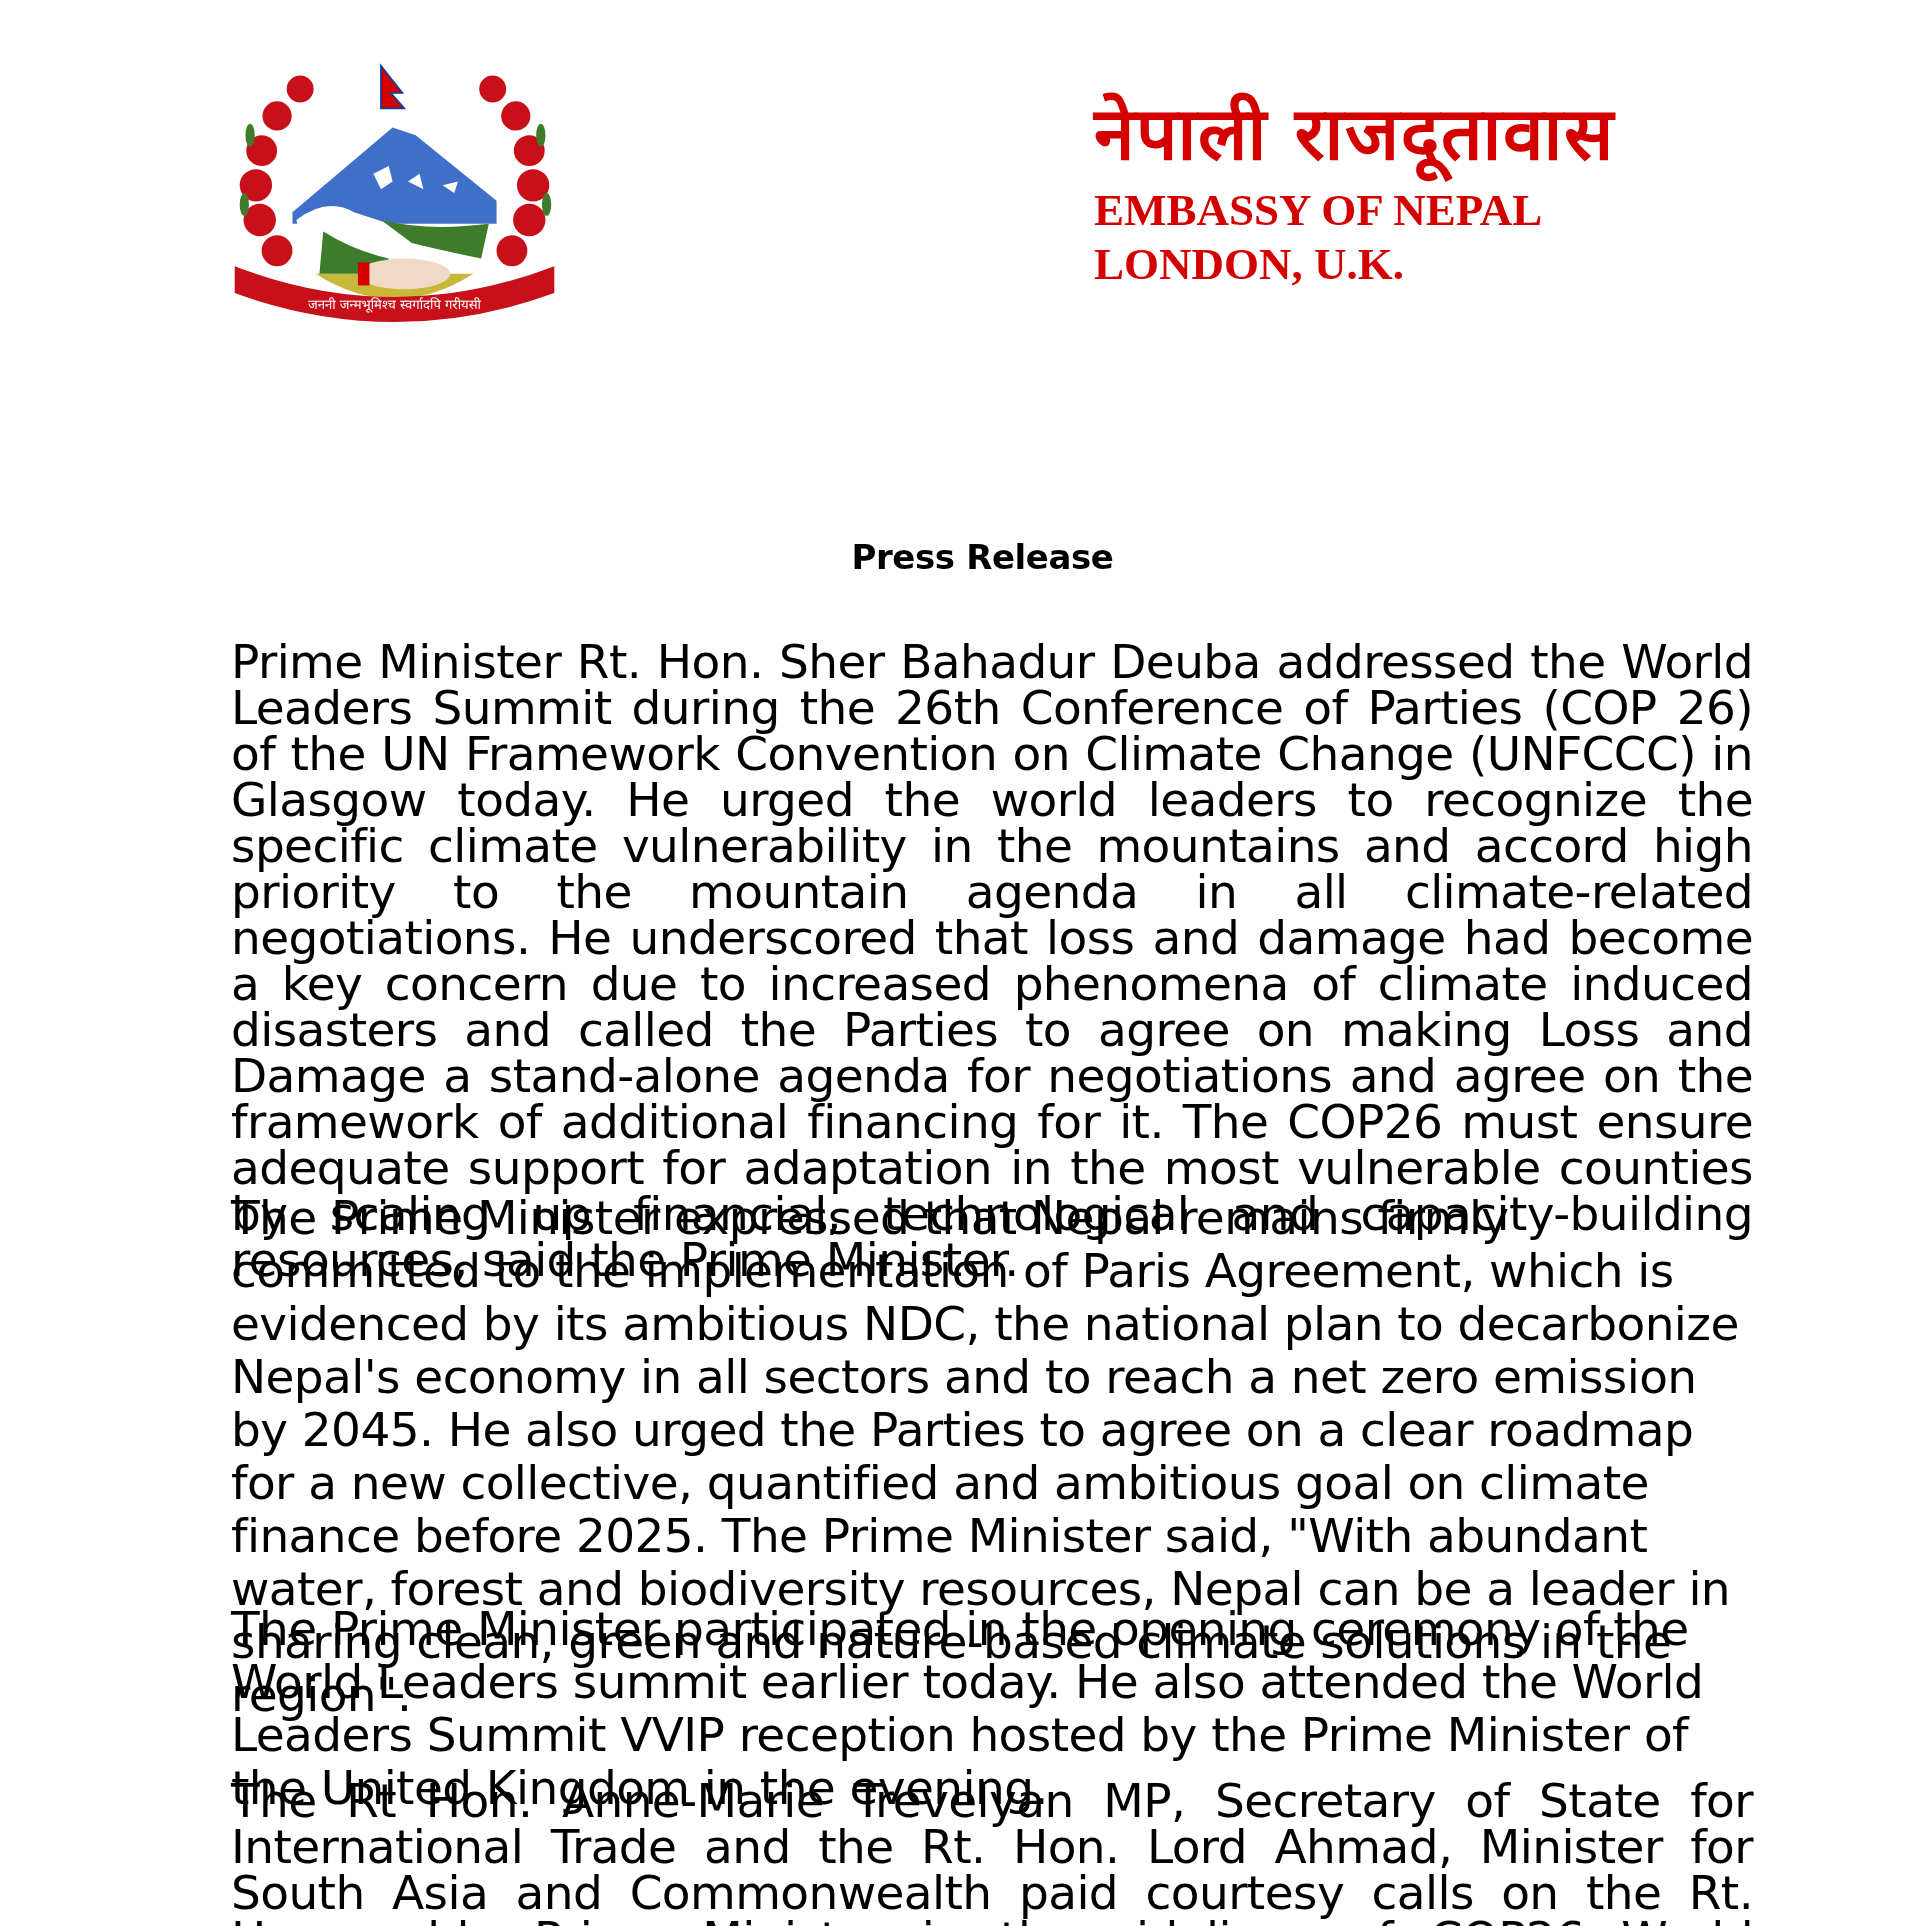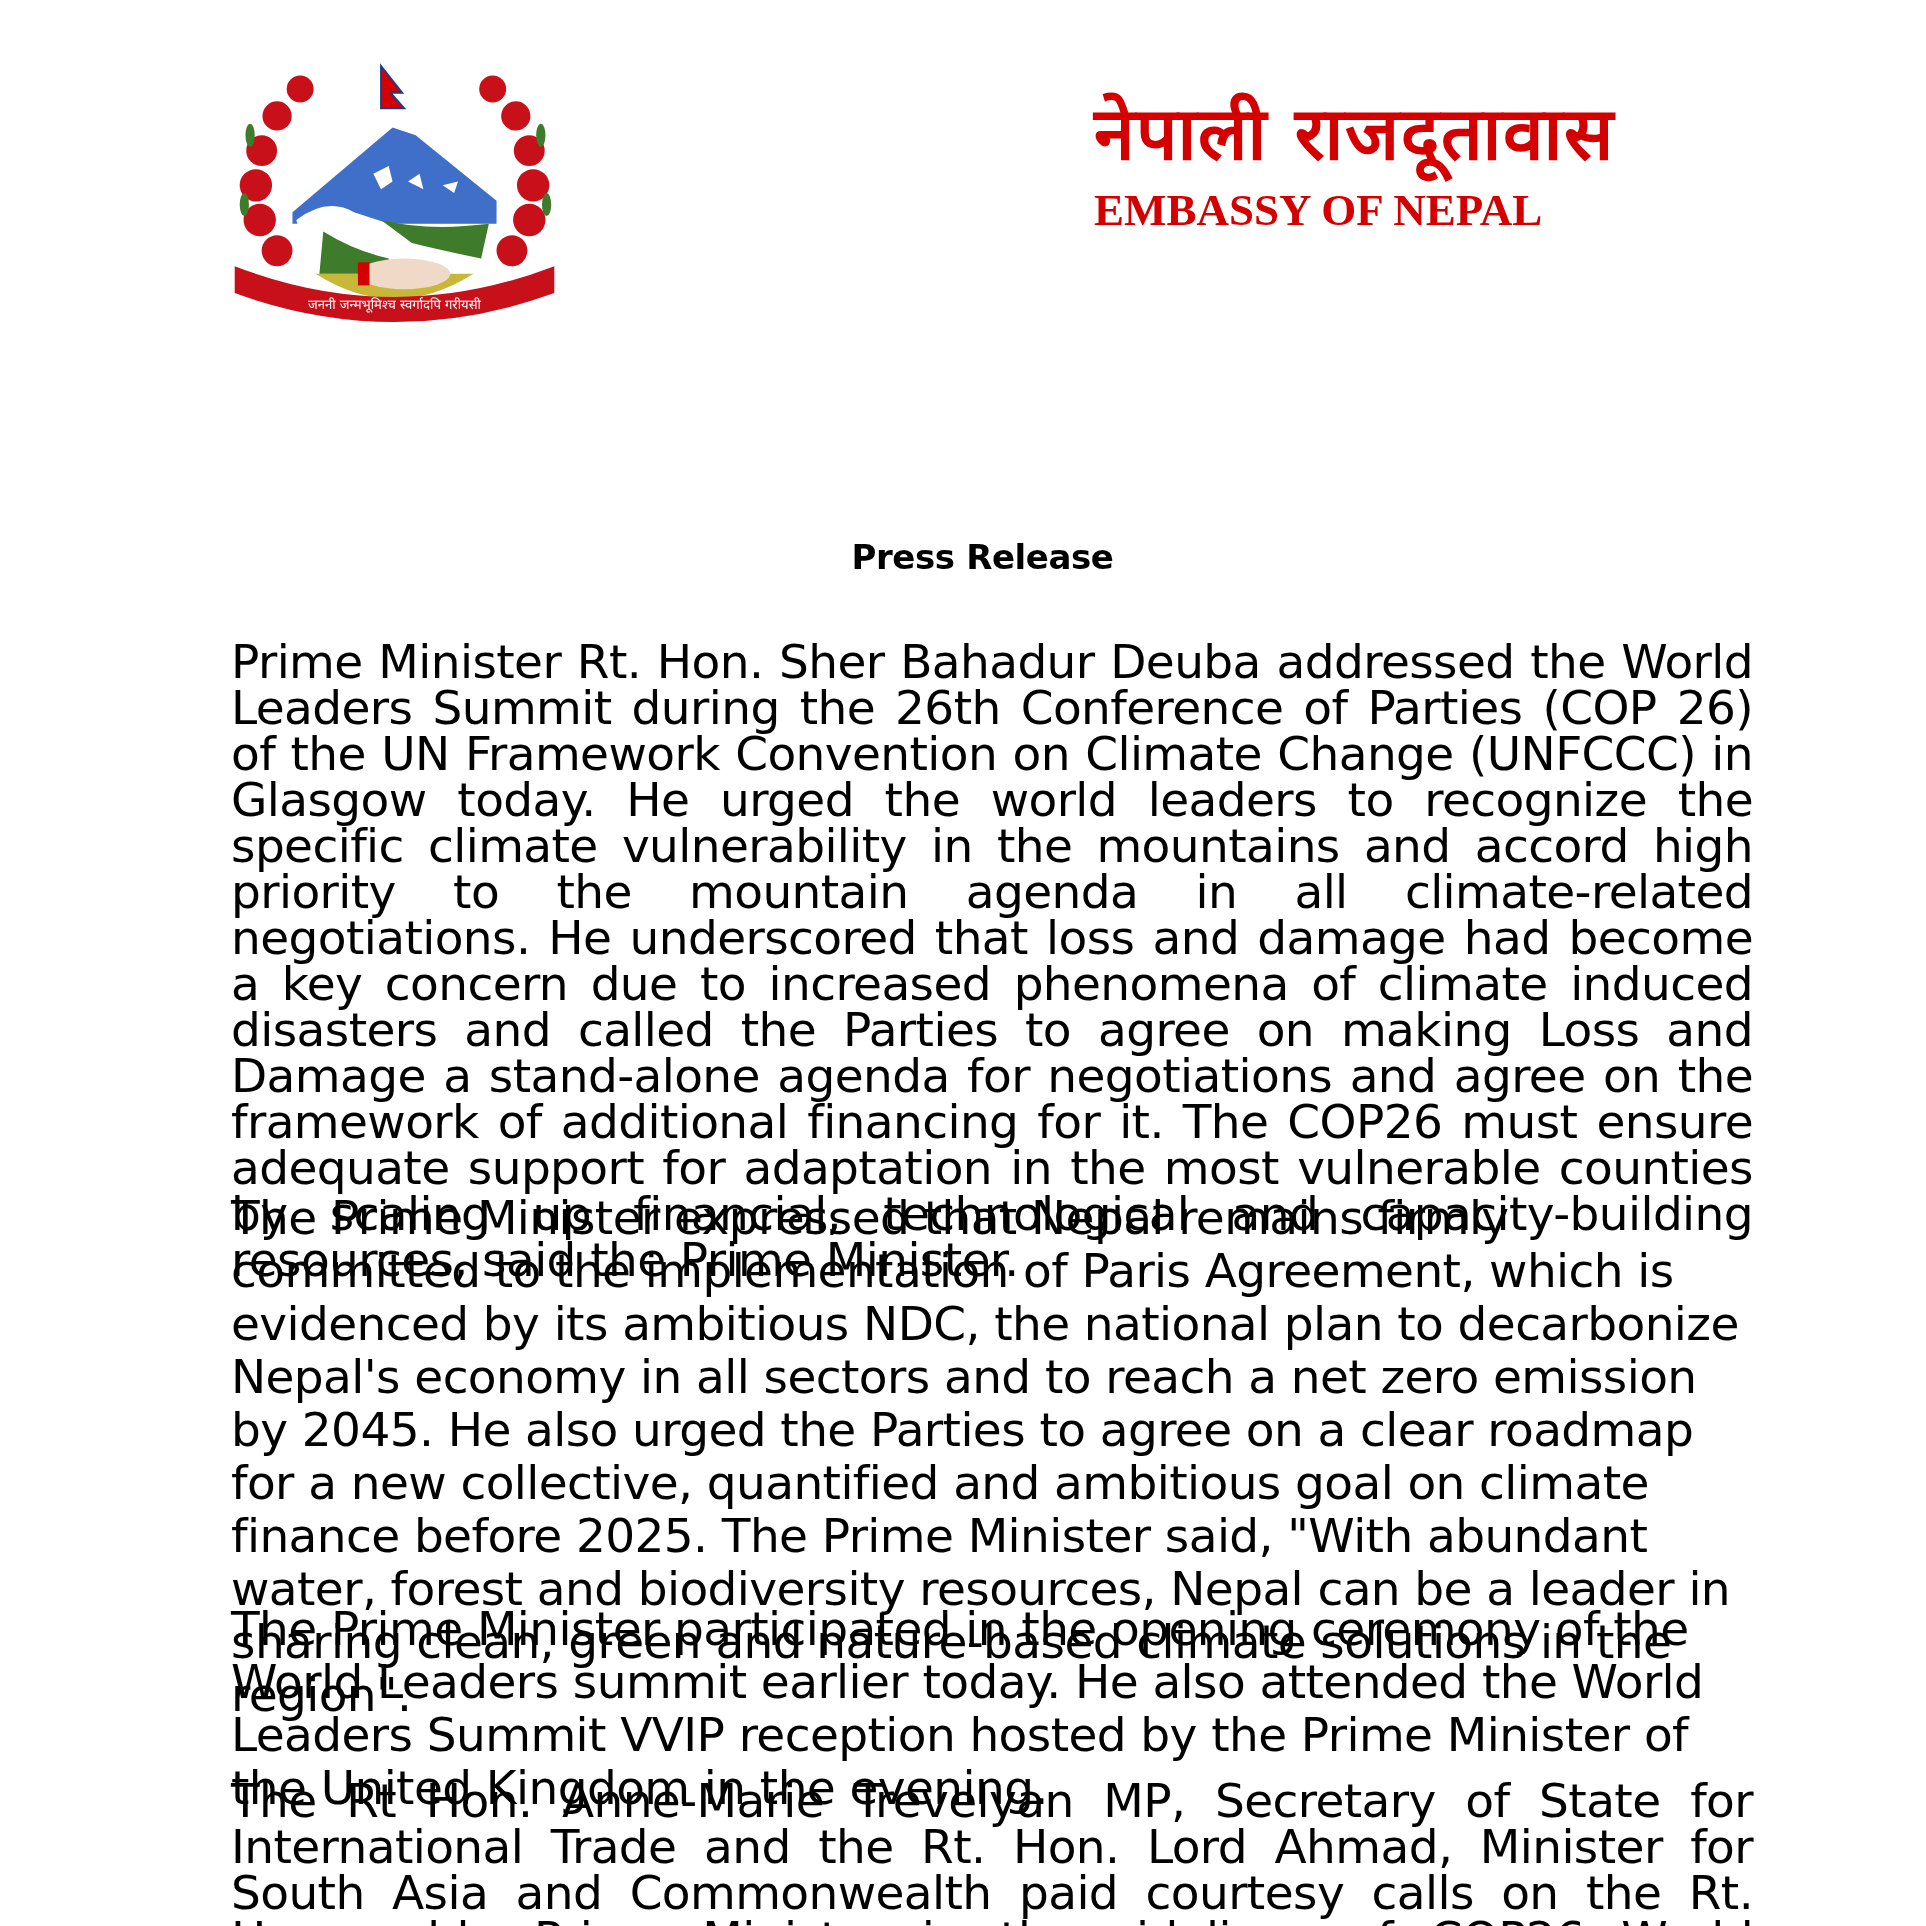--- a/index.html
+++ b/index.html
@@ -62,20 +62,21 @@
     <path d="M400 20 L400 130 L460 130 L425 90 L455 90 Z" fill="#d40000" stroke="#1f3c8c" stroke-width="5"></path>
 
     <path d="M20 540 Q435 700 850 540 L850 610 Q435 760 20 610 Z" fill="#c8101a"></path>
     <text x="435" y="650" text-anchor="middle" font-family="DejaVu Sans, sans-serif" font-size="34" fill="#ffffff">जननी जन्मभूमिश्च स्वर्गादपि गरीयसी</text>
   </svg>
 </div>
 
 <div class="letterhead">
   <div class="lh-dev">नेपाली राजदूतावास</div>
   <div class="lh-en1">EMBASSY OF NEPAL</div>
+  <div class="lh-en2">LONDON, U.K.</div>
 </div>
 
 <div class="title">Press Release</div>
 
 <div class="para p1">Prime Minister Rt. Hon. Sher Bahadur Deuba addressed the World Leaders Summit during the 26th Conference of Parties (COP 26) of the UN Framework Convention on Climate Change (UNFCCC) in Glasgow today. He urged the world leaders to recognize the specific climate vulnerability in the mountains and accord high priority to the mountain agenda in all climate-related negotiations. He underscored that loss and damage had become a key concern due to increased phenomena of climate induced disasters and called the Parties to agree on making Loss and Damage a stand-alone agenda for negotiations and agree on the framework of additional financing for it. The COP26 must ensure adequate support for adaptation in the most vulnerable counties by scaling up financial, technological and capacity-building resources, said the Prime Minister.</div>
 <div class="para p2">The Prime Minister expressed that Nepal remains firmly committed to the implementation of Paris Agreement, which is evidenced by its ambitious NDC, the national plan to decarbonize Nepal's economy in all sectors and to reach a net zero emission by 2045. He also urged the Parties to agree on a clear roadmap for a new collective, quantified and ambitious goal on climate finance before 2025. The Prime Minister said, "With abundant water, forest and biodiversity resources, Nepal can be a leader in sharing clean, green and nature-based climate solutions in the region".</div>
 <div class="para p3">The Prime Minister participated in the opening ceremony of the World Leaders summit earlier today. He also attended the World Leaders Summit VVIP reception hosted by the Prime Minister of the United Kingdom in the evening.</div>
 <div class="para p4">The Rt Hon. Anne-Marie Trevelyan MP, Secretary of State for International Trade and the Rt. Hon. Lord Ahmad, Minister for South Asia and Commonwealth paid courtesy calls on the Rt. Honourable Prime Minister in the sidelines of COP26 World Leaders Summit today.</div>
 
 

